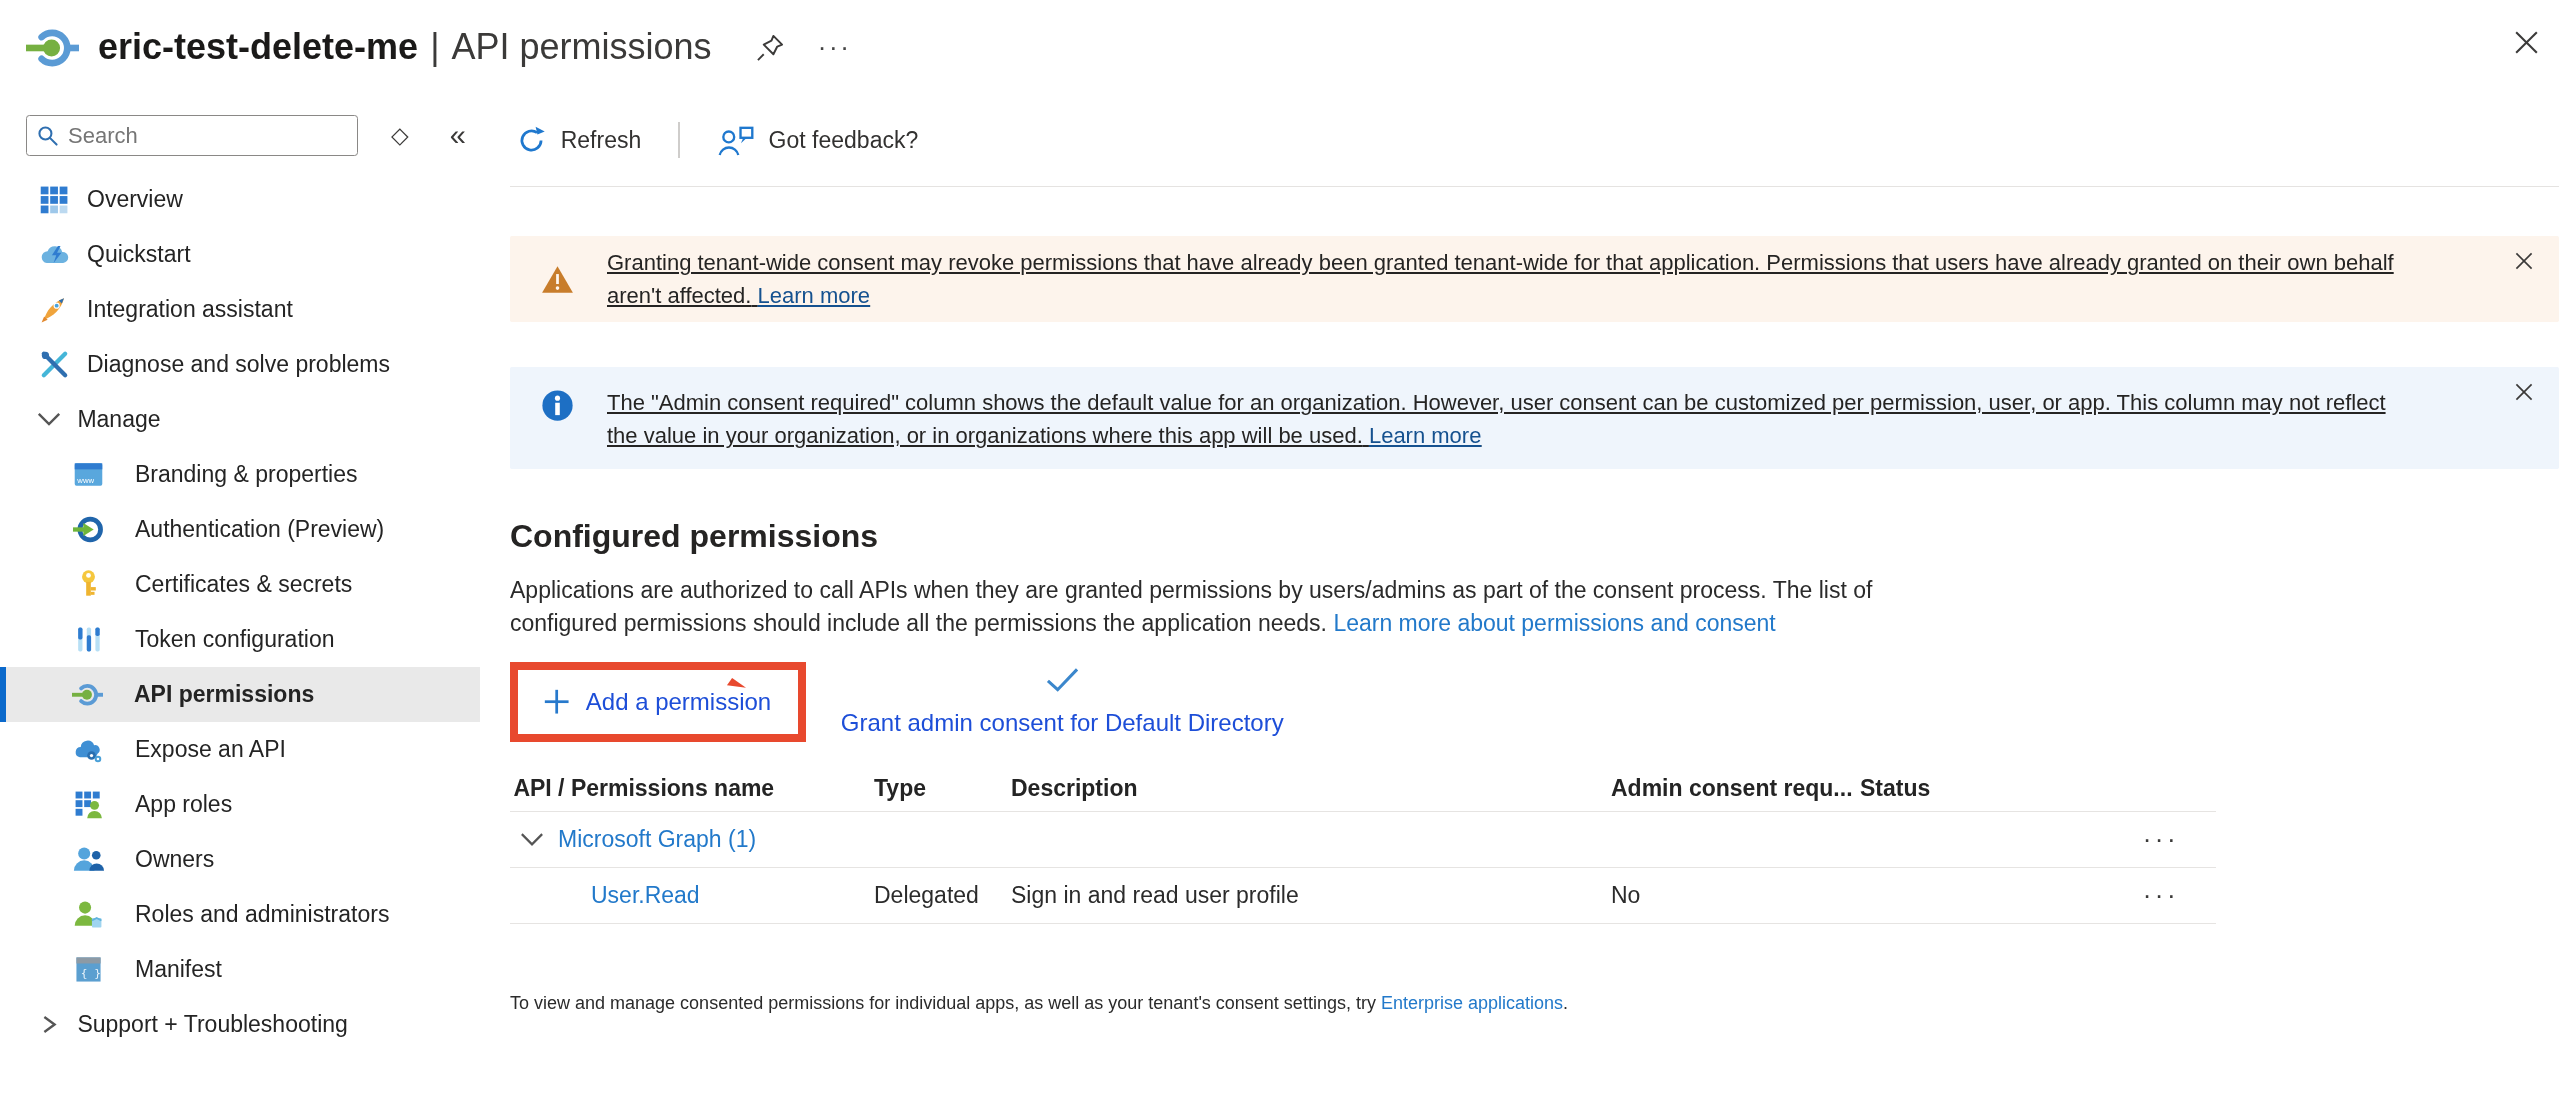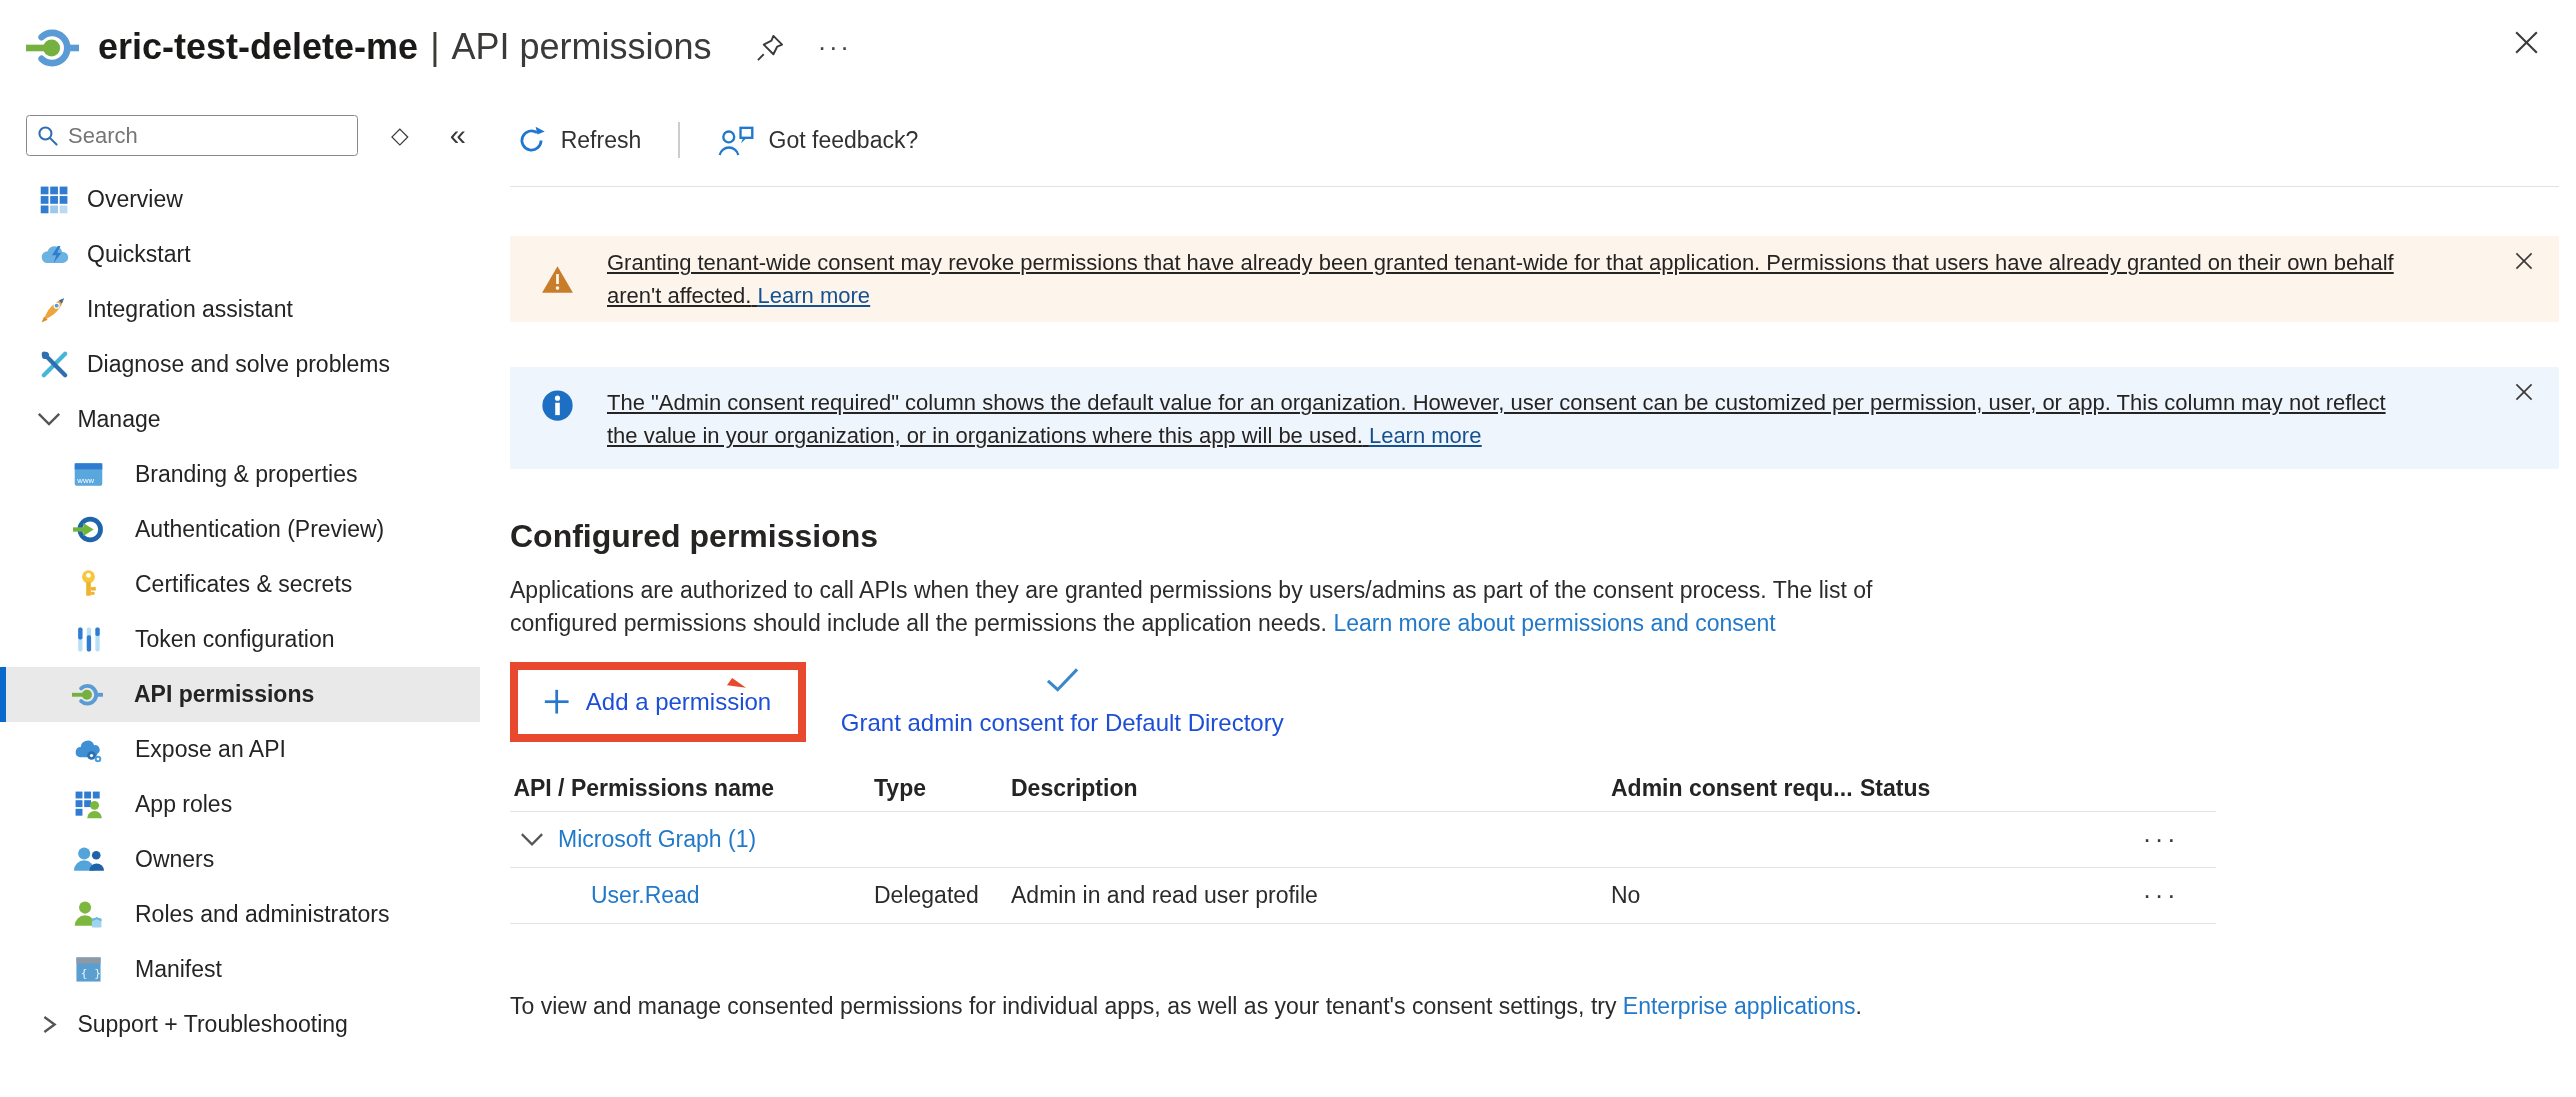--- a/index.html
+++ b/index.html
@@ -68,21 +68,21 @@
   .trow{display:grid;grid-template-columns:364px 137px 600px 249px 1fr;align-items:center;border-bottom:1.7px solid #e6e4e2;}
   .trow.thead{height:45px;font-weight:700;font-size:23px;color:#242424;}
   .trow.tdata{height:55px;font-size:23px;color:#2b2b2b;}
   .cell{overflow:hidden;white-space:nowrap;}
   .cell.c-name-h{padding-left:3.4px;}
   .group-cell{display:flex;align-items:center;gap:13.7px;padding-left:10.3px;}
   .row-name{padding-left:81px;}
   .c-actions{display:flex;justify-content:flex-end;padding-right:31px;}
   .dots{font-size:26px;letter-spacing:3.4px;color:#3b3a39;line-height:8.6px;background:none;border:none;cursor:pointer;}
 
-  .foot-note{margin:69px 0 17px;font-size:23px;color:#2b2b2b;}
+  .foot-note{margin:69px 0 17px;font-size:18px;color:#2b2b2b;}
 </style>
 </head>
 <body>
 
 <div class="page">
 
   <header class="blade-header">
     <svg class="app-logo" viewBox="0 0 56 56">
       <rect x="0" y="25" width="20" height="7" fill="#76b041"></rect>
       <path d="M16.5 17 A16 16 0 1 1 16.5 40" fill="none" stroke="#5b9bd5" stroke-width="7" stroke-linecap="round"></path>
@@ -382,21 +382,21 @@
             <a class="blue-link">Microsoft Graph (1)</a>
           </div>
           <div class="cell c-actions">
             <button class="dots"><span>···</span></button>
           </div>
         </div>
 
         <div class="trow tdata">
           <div class="cell row-name"><a class="blue-link">User.Read</a></div>
           <div class="cell">Delegated</div>
-          <div class="cell">Admin in and read user profile</div>
+          <div class="cell">Sign in and read user profile</div>
           <div class="cell">No</div>
           <div class="cell c-actions">
             <span></span>
             <button class="dots"><span>···</span></button>
           </div>
         </div>
       </div>
 
       <p class="foot-note">
         <span>To view and manage consented permissions for individual apps, as well as your tenant's consent settings, try</span>

